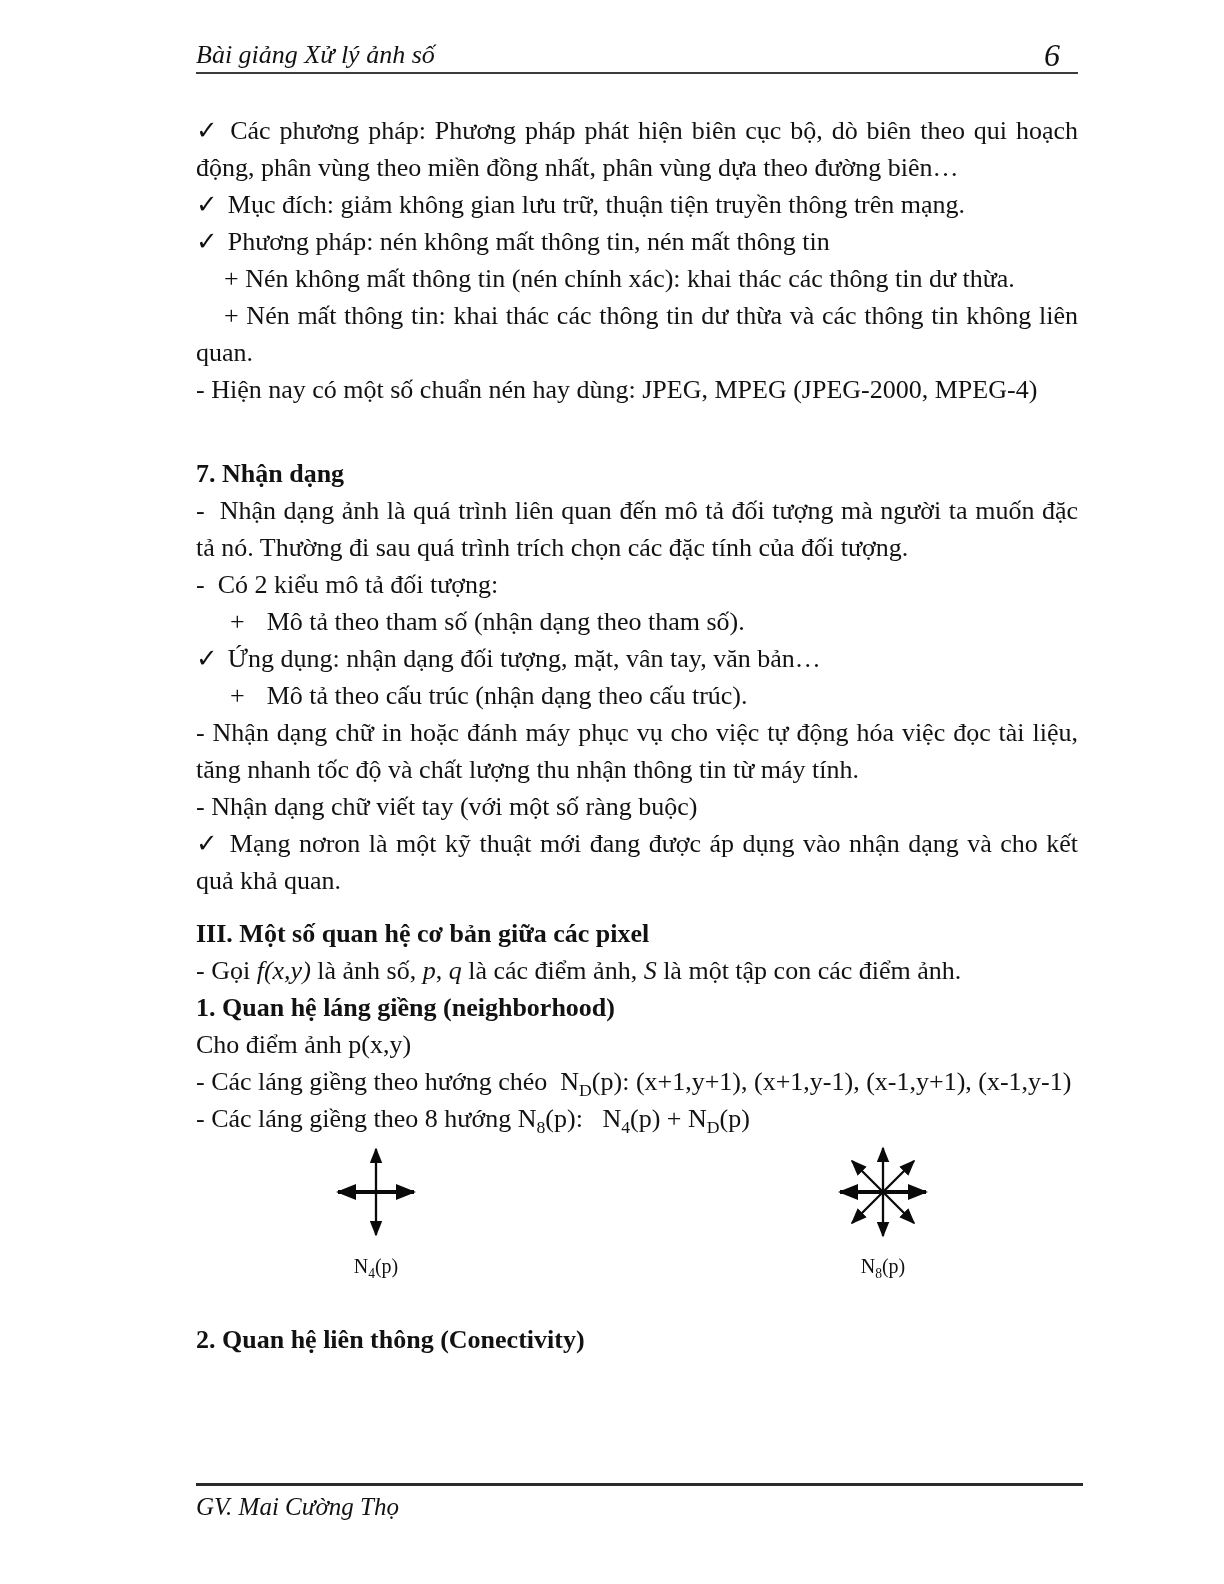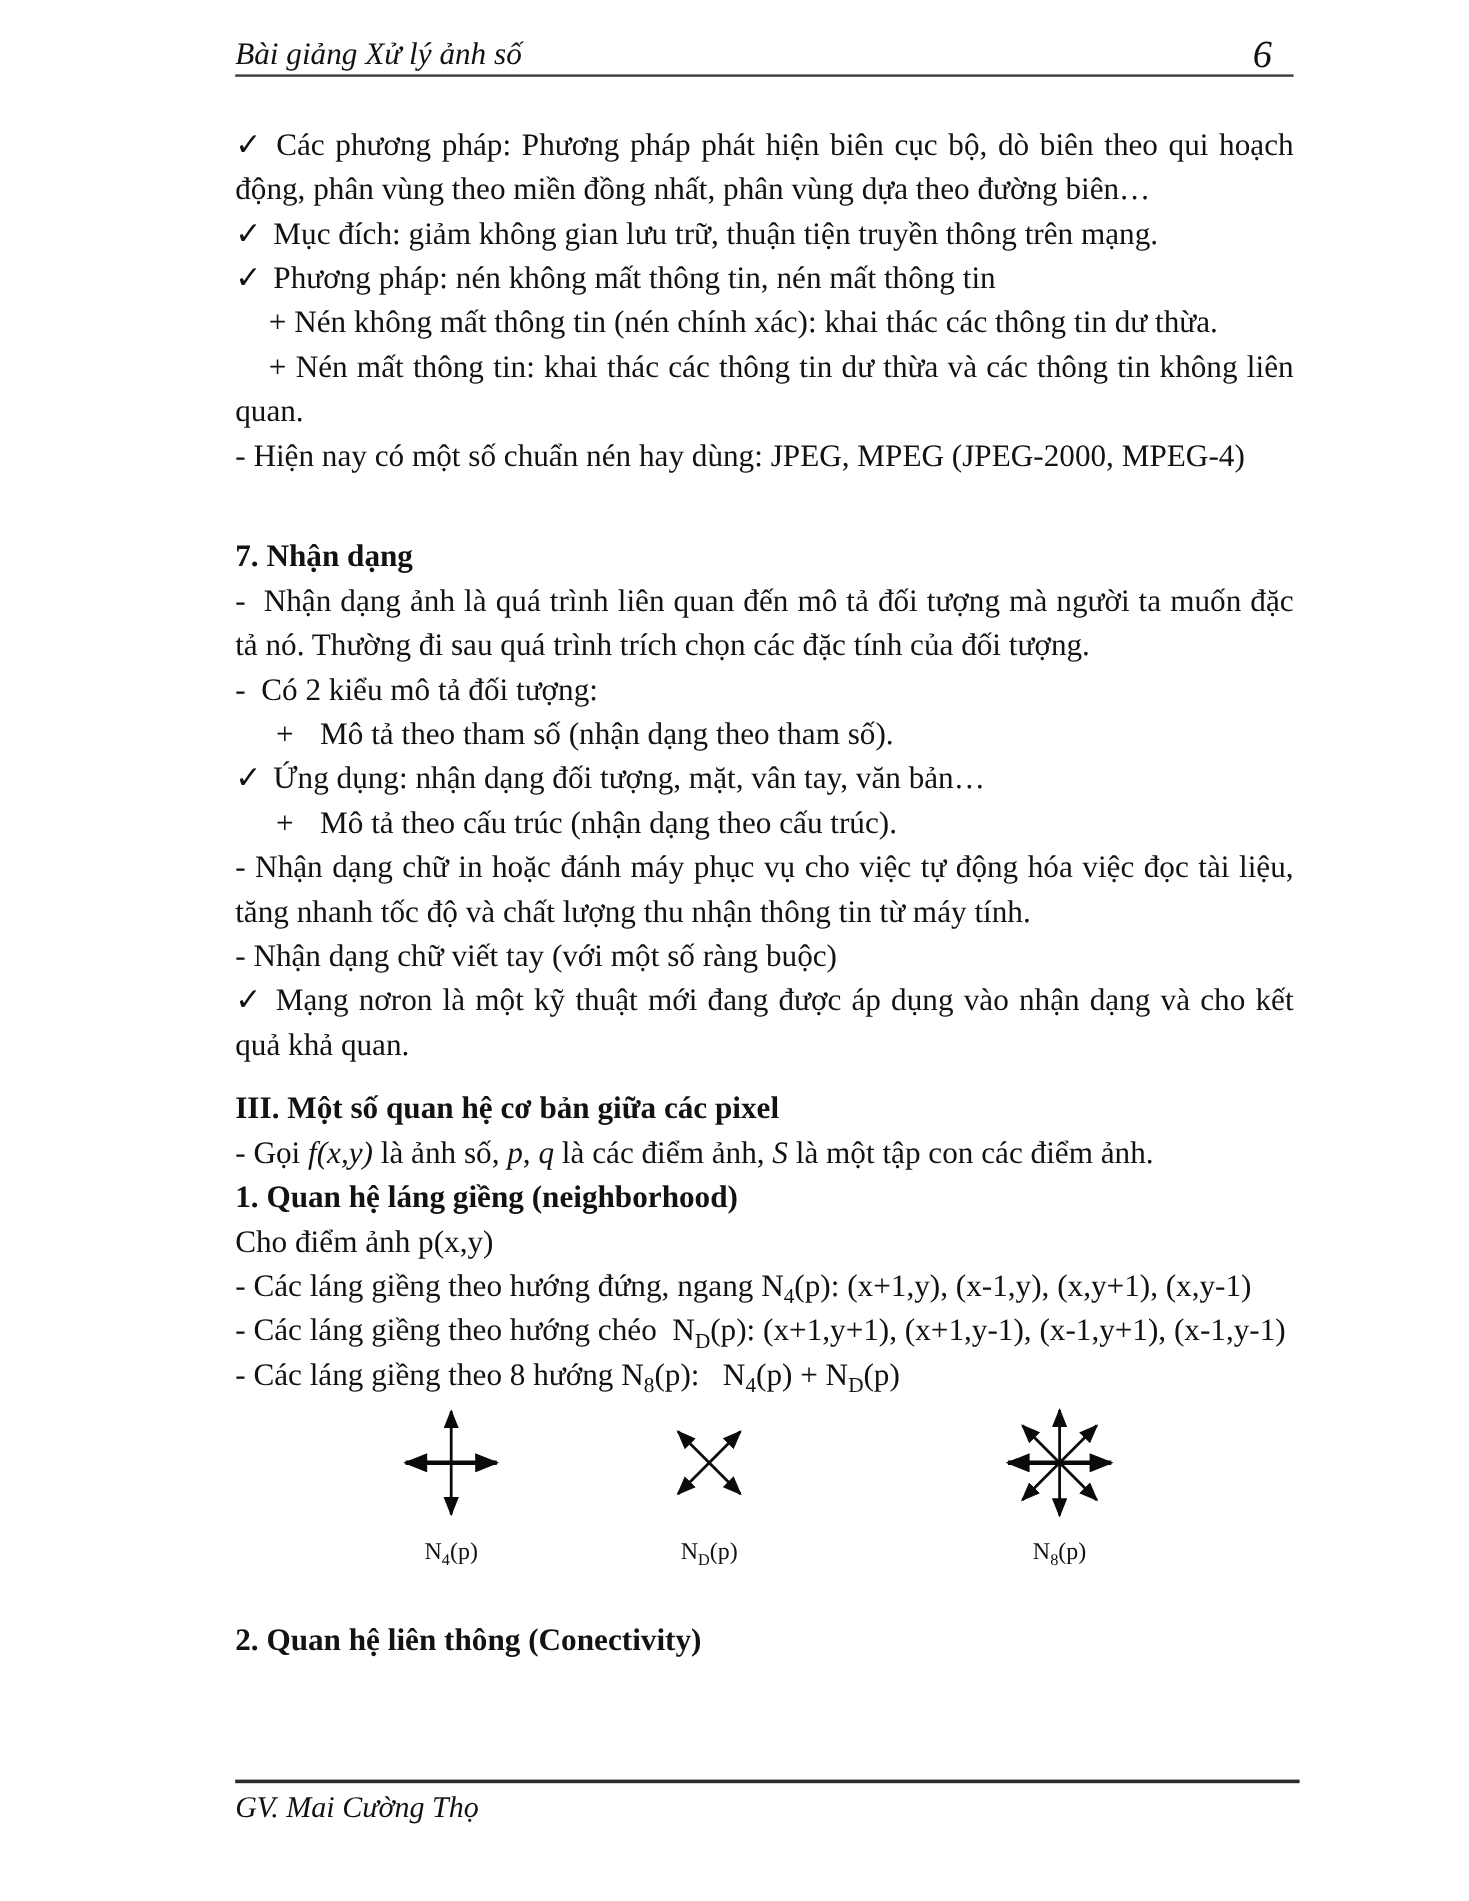--- a/index.html
+++ b/index.html
@@ -9,21 +9,21 @@
     width:1224px;height:1584px;
     background:#ffffff;
     font-family:"Liberation Serif", serif;
     color:#121212;
     overflow:hidden;
   }
   .content{margin:0 146px 0 196px;}
   
   .hdr{
     display:flex;justify-content:space-between;align-items:flex-end;
-    padding-top:30px;padding-bottom:2px;
+    padding-top:40px;padding-bottom:2px;
     border-bottom:2px solid #3c3c3c;
   }
   .hdr-title{font-style:italic;font-size:26px;line-height:30px;}
   .hdr-num{font-style:italic;font-size:32px;line-height:30px;padding-right:18px;}
   
   .line{font-size:26px;line-height:37px;text-align:justify;margin:0;}
   .nojust{text-align:left;}
   .heading{font-weight:bold;}
   .intro-m{margin-top:38px;}
   .h6m{margin-top:32px;}
@@ -92,42 +92,32 @@
     <p class="line nojust"><span class="check-bullet">✓</span><span>Ứng dụng: nhận dạng đối tượng, mặt, vân tay, văn bản…</span></p>
     <p class="line plus-item nojust"><span class="plus-bullet">+</span><span>Mô tả theo cấu trúc (nhận dạng theo cấu trúc).</span></p>
     <p class="line">- Nhận dạng chữ in hoặc đánh máy phục vụ cho việc tự động hóa việc đọc tài liệu, tăng nhanh tốc độ và chất lượng thu nhận thông tin từ máy tính.</p>
     <p class="line nojust">- Nhận dạng chữ viết tay (với một số ràng buộc)</p>
     <p class="line"><span class="check-bullet">✓</span><span>Mạng nơron là một kỹ thuật mới đang được áp dụng vào nhận dạng và cho kết quả khả quan.</span></p>
 
     <p class="line heading h3m">III. Một số quan hệ cơ bản giữa các pixel</p>
     <p class="line nojust"><span>- Gọi </span><span class="it">f(x,y)</span><span> là ảnh số, </span><span class="it">p</span><span>, </span><span class="it">q</span><span> là các điểm ảnh, </span><span class="it">S</span><span> là một tập con các điểm ảnh.</span></p>
     <p class="line heading">1. Quan hệ láng giềng (neighborhood)</p>
     <p class="line nojust">Cho điểm ảnh p(x,y)</p>
-    <p class="line nojust"><span>- Các láng giềng theo hướng đứng, ngang N</span><sub>4</sub><span>(p): (x+1,y), (x-1,y), (x,y+1), (x,y-1)</span></p>
     <p class="line nojust"><span>- Các láng giềng theo hướng chéo &nbsp;N</span><sub>D</sub><span>(p): (x+1,y+1), (x+1,y-1), (x-1,y+1), (x-1,y-1)</span></p>
     <p class="line nojust"><span>- Các láng giềng theo 8 hướng N</span><sub>8</sub><span>(p): &nbsp;&nbsp;N</span><sub>4</sub><span>(p) + N</span><sub>D</sub><span>(p)</span></p>
 
     <div class="figure">
       <div class="fig-col fig-col-1">
         <div class="fig-art">
           <svg width="104" height="110" viewBox="0 0 104 110">
             <line x1="14" y1="55" x2="90" y2="55" stroke-width="3.8" marker-start="url(#ah-l)" marker-end="url(#ah-l)"></line>
             <line x1="52" y1="12" x2="52" y2="98" stroke-width="2.3" marker-start="url(#ah-s)" marker-end="url(#ah-s)"></line>
           </svg>
         </div>
         <div class="fig-label"><span>N</span><sub>4</sub><span>(p)</span></div>
-      </div>
-      <div class="fig-col fig-col-2">
-        <div class="fig-art">
-          <svg width="84" height="84" viewBox="0 0 84 84">
-            <line x1="16" y1="16" x2="68" y2="68" stroke-width="2.3" marker-start="url(#ah-s)" marker-end="url(#ah-s)"></line>
-            <line x1="68" y1="16" x2="16" y2="68" stroke-width="2.3" marker-start="url(#ah-s)" marker-end="url(#ah-s)"></line>
-          </svg>
-        </div>
-        <div class="fig-label"><span>N</span><sub>D</sub><span>(p)</span></div>
       </div>
       <div class="fig-col fig-col-3">
         <div class="fig-art">
           <svg width="110" height="110" viewBox="0 0 110 110">
             <line x1="12" y1="55" x2="98" y2="55" stroke-width="3.8" marker-start="url(#ah-l)" marker-end="url(#ah-l)"></line>
             <line x1="55" y1="11" x2="55" y2="99" stroke-width="2.3" marker-start="url(#ah-s)" marker-end="url(#ah-s)"></line>
             <line x1="24" y1="24" x2="86" y2="86" stroke-width="2.3" marker-start="url(#ah-s)" marker-end="url(#ah-s)"></line>
             <line x1="86" y1="24" x2="24" y2="86" stroke-width="2.3" marker-start="url(#ah-s)" marker-end="url(#ah-s)"></line>
           </svg>
         </div>

